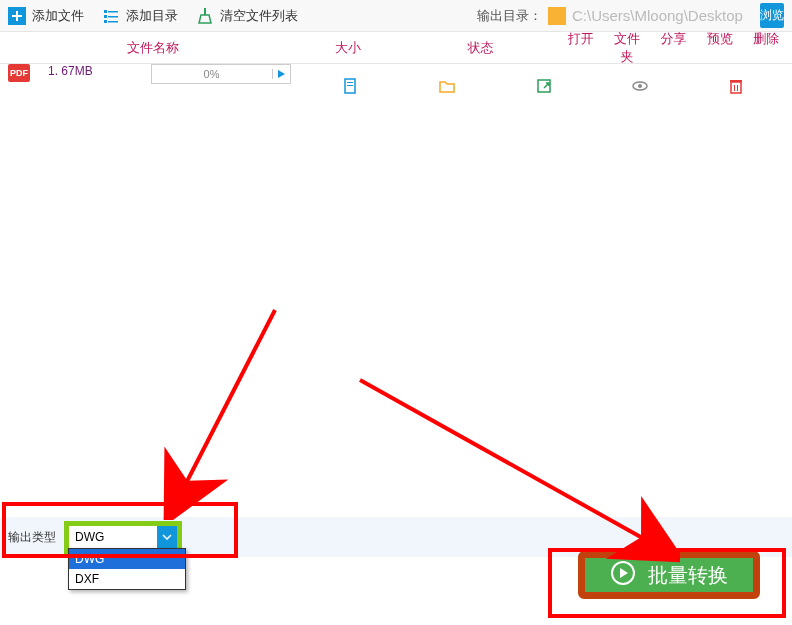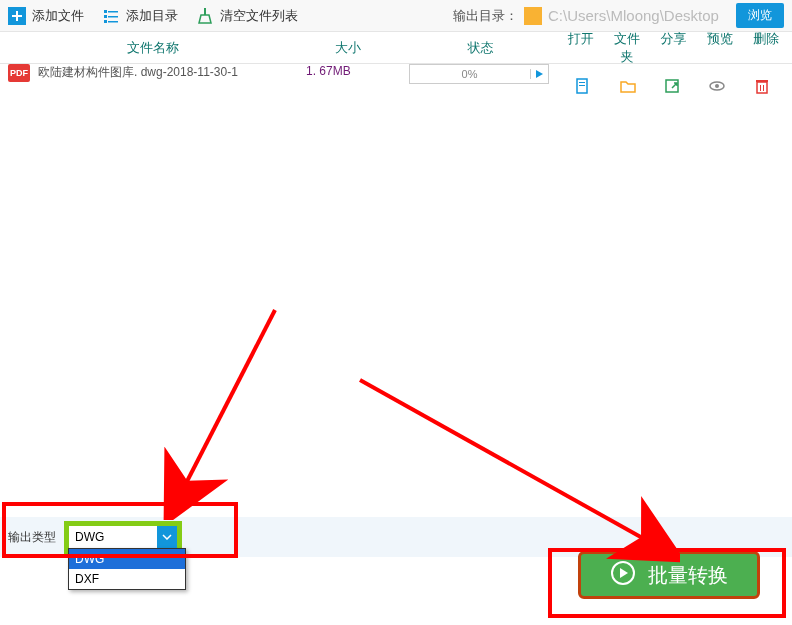--- a/index.html
+++ b/index.html
@@ -31,28 +31,28 @@
       display: inline-flex; align-items: center; justify-content: center;
     }
     .spacer { flex: 1; }
     .outlabel { color: #555; margin-right: 6px; }
     .foldericon { width: 18px; height: 18px; background: #f9b233; margin-right: 6px; }
     .outpath {
       width: 180px; color: #bbb; font-size: 15px;
       white-space: nowrap; overflow: hidden;
     }
     .browse-btn {
-      background: #1296db; color: #fff; padding: 4px 12px;
+      background: #1296db; color: #fff; padding: 4px 0;
       border-radius: 2px; margin-left: 8px; cursor: pointer;
       font-size: 12px;
     }
     .header-row {
       height: 32px; display: flex; align-items: center;
       padding: 0 8px; border-bottom: 1px solid #e5e5e5;
-      color: #0f766e; font-size: 13px;
+      color: #be185d; font-size: 13px;
     }
     .col-name { width: 290px; text-align: center; }
     .col-size { width: 100px; text-align: center; }
     .col-status { width: 165px; text-align: center; }
     .col-actions { flex: 1; display: flex; gap: 11px; }
     .col-actions span { flex: 1; text-align: center; }
     .file-row {
       height: 44px; display: flex; 
       padding: 0 8px; font-size: 12px; color: #555;
     }
@@ -100,21 +100,21 @@
       width: 118px; border: 1px solid #333; background: #fff;
       box-shadow: 2px 2px 4px rgba(0,0,0,0.3);
     }
     .dropdown-item {
       padding: 3px 6px; font-size: 12px; cursor: pointer;
     }
     .dropdown-item.sel { background: #1e6fd9; color: #fff; }
     .convert-btn {
       position: absolute; bottom: 26px; right: 32px;
       width: 182px; height: 48px; background: #4caf50;
-      border: 3px solid #c2410c; border-radius: 6px;
+      border: 7px solid #c2410c; border-radius: 6px;
       display: flex; align-items: center; justify-content: center;
       color: #fff; font-size: 20px; cursor: pointer;
     }
     .convert-btn .cicon { margin-right: 12px; }
     .redbox {
       position: absolute; border: 4px solid red; pointer-events: none;
     }
     .arrow-svg { position: absolute; pointer-events: none; }
   </style>
 </head>
@@ -170,21 +170,20 @@
     <span>打开</span>
     <span>文件夹</span>
     <span>分享</span>
     <span>预览</span>
     <span>删除</span>
   </div>
 </div>
 
 <div class="file-row">
   <div class="pdf-badge">PDF</div>
-  <div class="filename">欧陆建材构件图库. dwg-2018-11-30-1</div>
   <div class="filesize">1. 67MB</div>
   <div class="status-cell">
     <div class="progress-box">
       <div class="progress-pct">0%</div>
       <div class="play-tri">
         <svg width="10" height="10" viewBox="0 0 10 10">
             <path d="M2 1 L9 5 L2 9 Z" fill="#1296db"></path>
           </svg>
       </div>
     </div>

